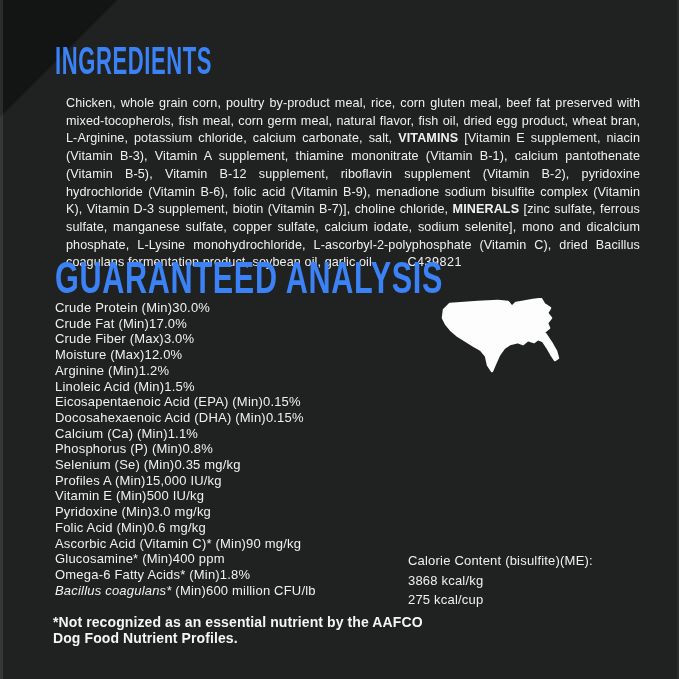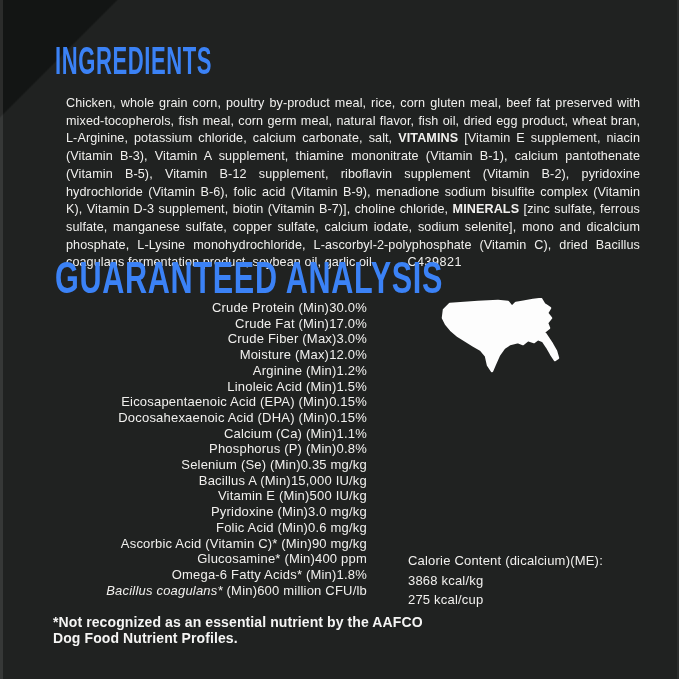--- a/index.html
+++ b/index.html
@@ -37,21 +37,21 @@
     color:#f1f0ee;font-size:12.6px;line-height:17.7px;letter-spacing:0.1px;
     text-align:justify;
   }
   .para b{font-weight:bold;}
   .code{margin-left:32px;letter-spacing:0.5px;}
 
   .table{
     position:absolute;left:55px;top:300px;width:312px;
     color:#f1f0ee;font-size:13px;line-height:15.7px;letter-spacing:0.2px;
   }
-  .row{display:flex;justify-content:flex-end;}
+  .row{display:flex;justify-content:flex-start;}
   .row .lbl{white-space:nowrap;}
   .row .val{white-space:nowrap;text-align:right;}
   .row em{}
 
   .footnote{
     position:absolute;left:53px;top:614px;width:400px;
     color:#f5f5f4;font-size:14px;font-weight:bold;letter-spacing:0.1px;
   }
 
   .usa-map{position:absolute;left:438px;top:298px;width:122px;height:77px;}
@@ -121,21 +121,21 @@
       </div>
     <div class="row">
         <span class="lbl">Phosphorus (P) (Min)</span>
         <span class="val">0.8%</span>
       </div>
     <div class="row">
         <span class="lbl">Selenium (Se) (Min)</span>
         <span class="val">0.35 mg/kg</span>
       </div>
     <div class="row">
-        <span class="lbl">Bacillus A (Min)</span>
+        <span class="lbl">Profiles A (Min)</span>
         <span class="val">15,000 IU/kg</span>
       </div>
     <div class="row">
         <span class="lbl">Vitamin E (Min)</span>
         <span class="val">500 IU/kg</span>
       </div>
     <div class="row">
         <span class="lbl">Pyridoxine (Min)</span>
         <span class="val">3.0 mg/kg</span>
       </div>
@@ -162,17 +162,17 @@
   </div>
 
   <div class="footnote">*Not recognized as an essential nutrient by the AAFCO Dog Food Nutrient Profiles.</div>
 
   <svg class="usa-map" viewBox="0 0 122 77" xmlns="http://www.w3.org/2000/svg" aria-hidden="true">
     <path fill="#fdfdfd" stroke="#fdfdfd" stroke-width="2.5" stroke-linejoin="round" d="M12,6 L40,4 L60,3 L70,4 L74,9 L78,5 L84,4 L95,2 L103,1 L106,6 L112,10 L109,15 L113,20 L109,25 L111,30 L106,34 L110,40 L114,46 L118,53 L120,60 L117,62 L113,56 L109,49 L105,43 L100,41 L96,44 L90,42 L85,46 L80,44 L72,46 L66,50 L61,57 L57,66 L54,73 L50,67 L48,58 L43,52 L36,48 L28,43 L20,38 L13,32 L8,26 L5,20 L6,12 Z"></path>
   </svg>
 
 
   <div class="calories">
-    <div>Calorie Content (dicalcium)(ME):</div>
+    <div>Calorie Content (bisulfite)(ME):</div>
     <div>3868 kcal/kg</div>
     <div>275 kcal/cup</div>
   </div>
 </div>
 
 </body></html>

